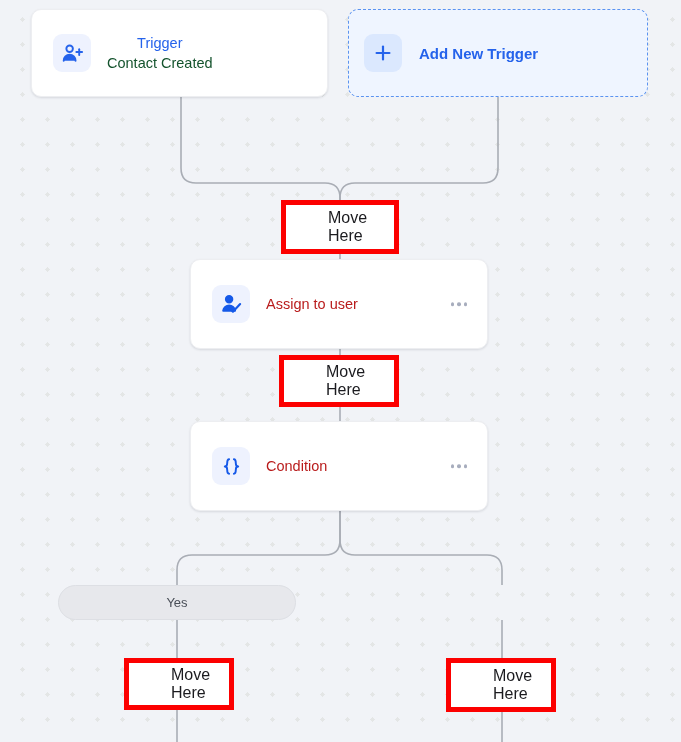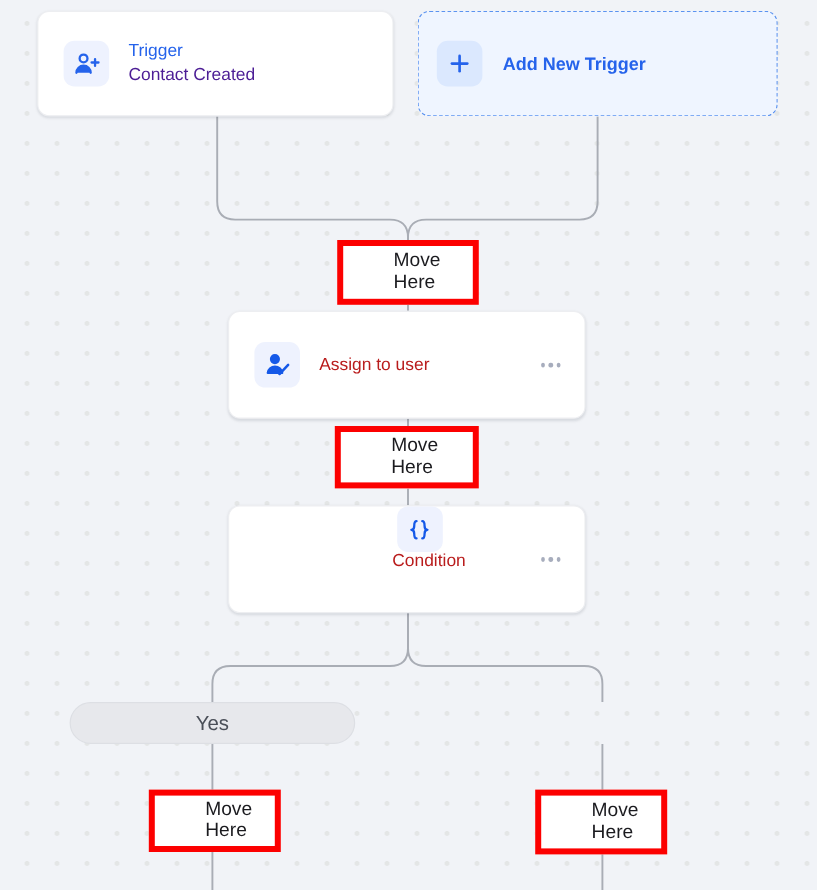--- a/index.html
+++ b/index.html
@@ -58,27 +58,27 @@
     height: 38px;
     border-radius: 9px;
     background: #eef2fe;
     display: flex;
     align-items: center;
     justify-content: center;
     flex: 0 0 auto;
   }
   .icon-tile svg { display: block; }
 
-  .node-text { margin-left: 16px; line-height: 1.25; }
+  .node-text { margin-left: 16px; line-height: 1.25; text-align: center; }
   .node-title-link {
     color: #2563eb;
     font-size: 14.5px;
   }
   .node-sub {
-    color: #4c1d95;
+    color: #14532d;
     font-size: 14.5px;
     margin-top: 2px;
   }
   .node-label {
     color: #b91c1c;
     font-size: 14.5px;
     margin-left: 16px;
   }
 
   .dots-menu {
@@ -122,35 +122,35 @@
   #add-trigger-node .icon-tile { background: #dbe8fe; }
   .add-trigger-label {
     color: #2563eb;
     font-size: 15px;
     font-weight: bold;
     margin-left: 17px;
   }
 
   
   #assign-node { left: 190px; top: 259px; width: 298px; height: 90px; padding-left: 21px; }
-  #condition-node { left: 190px; top: 421px; width: 298px; height: 90px; padding-left: 21px; flex-direction: column; }
+  #condition-node { left: 190px; top: 421px; width: 298px; height: 90px; padding-left: 21px; }
 
   
   .branch-pill {
     position: absolute;
     box-sizing: border-box;
     height: 35px;
     background: #e7e8ec;
     border: 1px solid #dddfe4;
     border-radius: 18px;
     display: flex;
     align-items: center;
     justify-content: center;
     color: #4a4f58;
-    font-size: 17px;
+    font-size: 13px;
     z-index: 3;
   }
   #branch-yes  { left: 58px;  top: 585px; width: 238px; }
   #branch-none { left: 383px; top: 585px; width: 238px; }
 
   
   .move-here {
     position: absolute;
     box-sizing: border-box;
     background: #ffffff;

